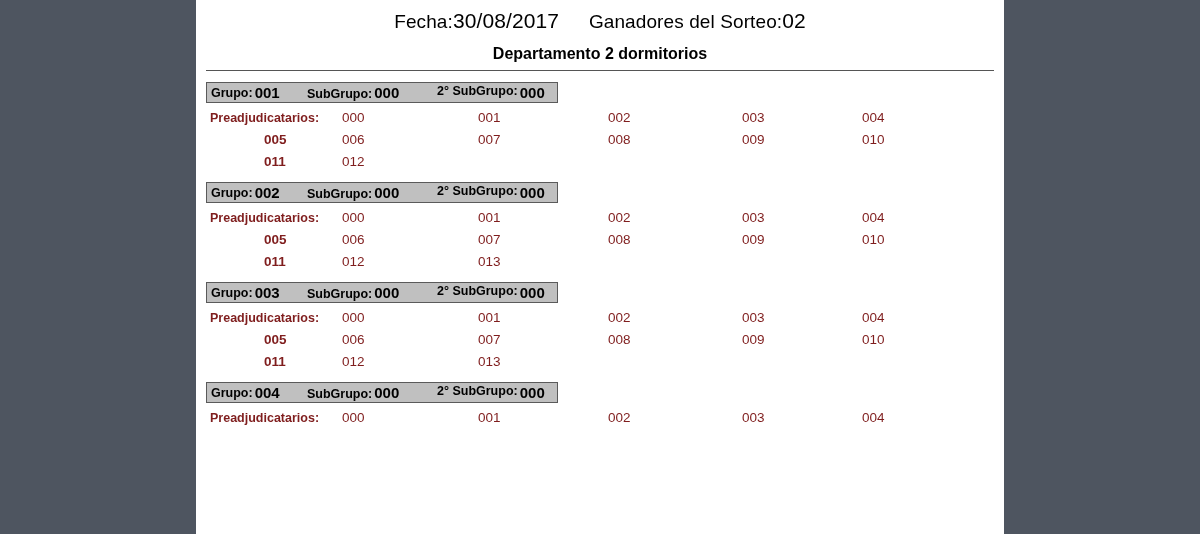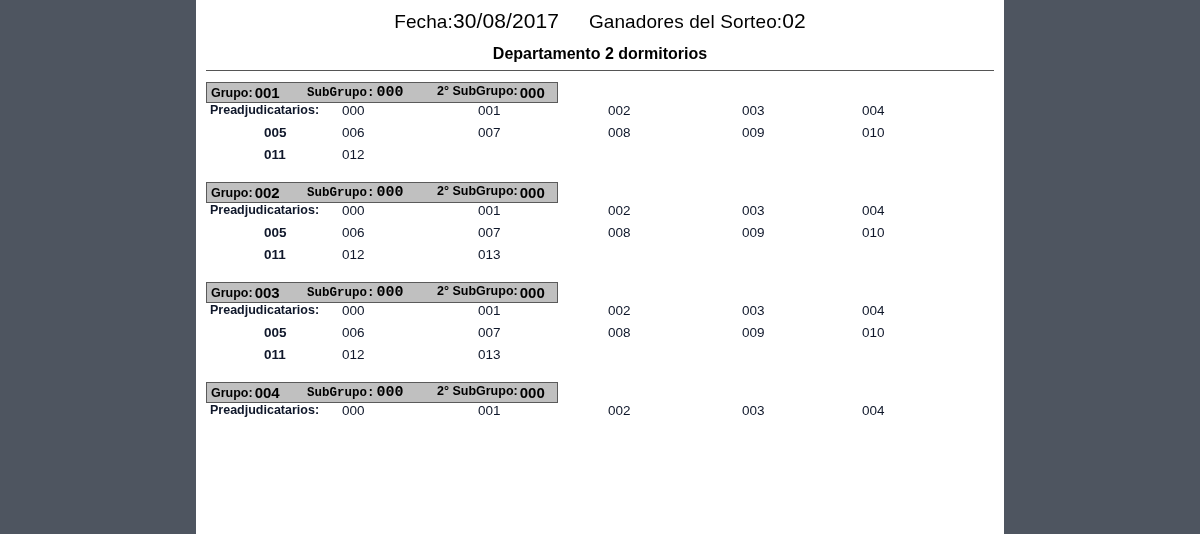--- a/index.html
+++ b/index.html
@@ -82,28 +82,28 @@
   .group-head .hl {
     font-weight: bold;
     font-size: 12.5px;
   }
   .group-head .hv {
     font-weight: bold;
     font-size: 15px;
     margin-left: 2px;
   }
   .gh-cell-1 { width: 96px; display: flex; align-items: center; }
-  .gh-cell-2 { width: 130px; display: flex; align-items: baseline; font-family: Liberation Mono, monospace; }
+  .gh-cell-2 { width: 130px; display: flex; align-items: baseline; }
   .gh-cell-3 { display: flex; align-items: flex-start; }
   .row {
     display: flex;
-    align-items: flex-start;
+    align-items: flex-end;
     height: 22px;
     font-size: 13.5px;
-    color: #0f172a;
+    color: #7f1d1d;
   }
   .cell {
     box-sizing: border-box;
   }
   .c-label {
     width: 130px;
     font-weight: bold;
     font-size: 12.5px;
     padding-left: 4px;
   }

